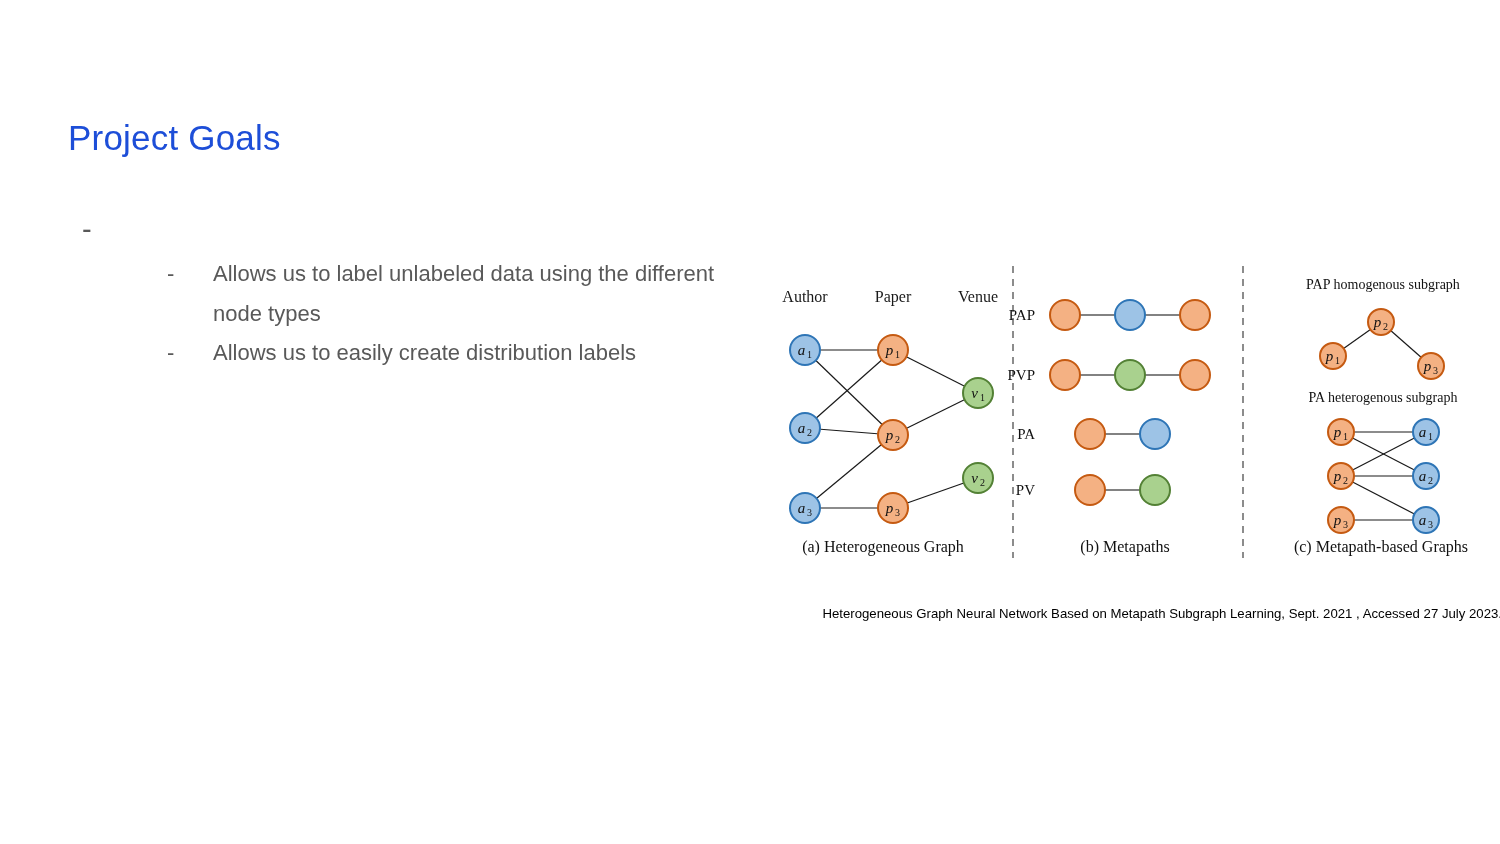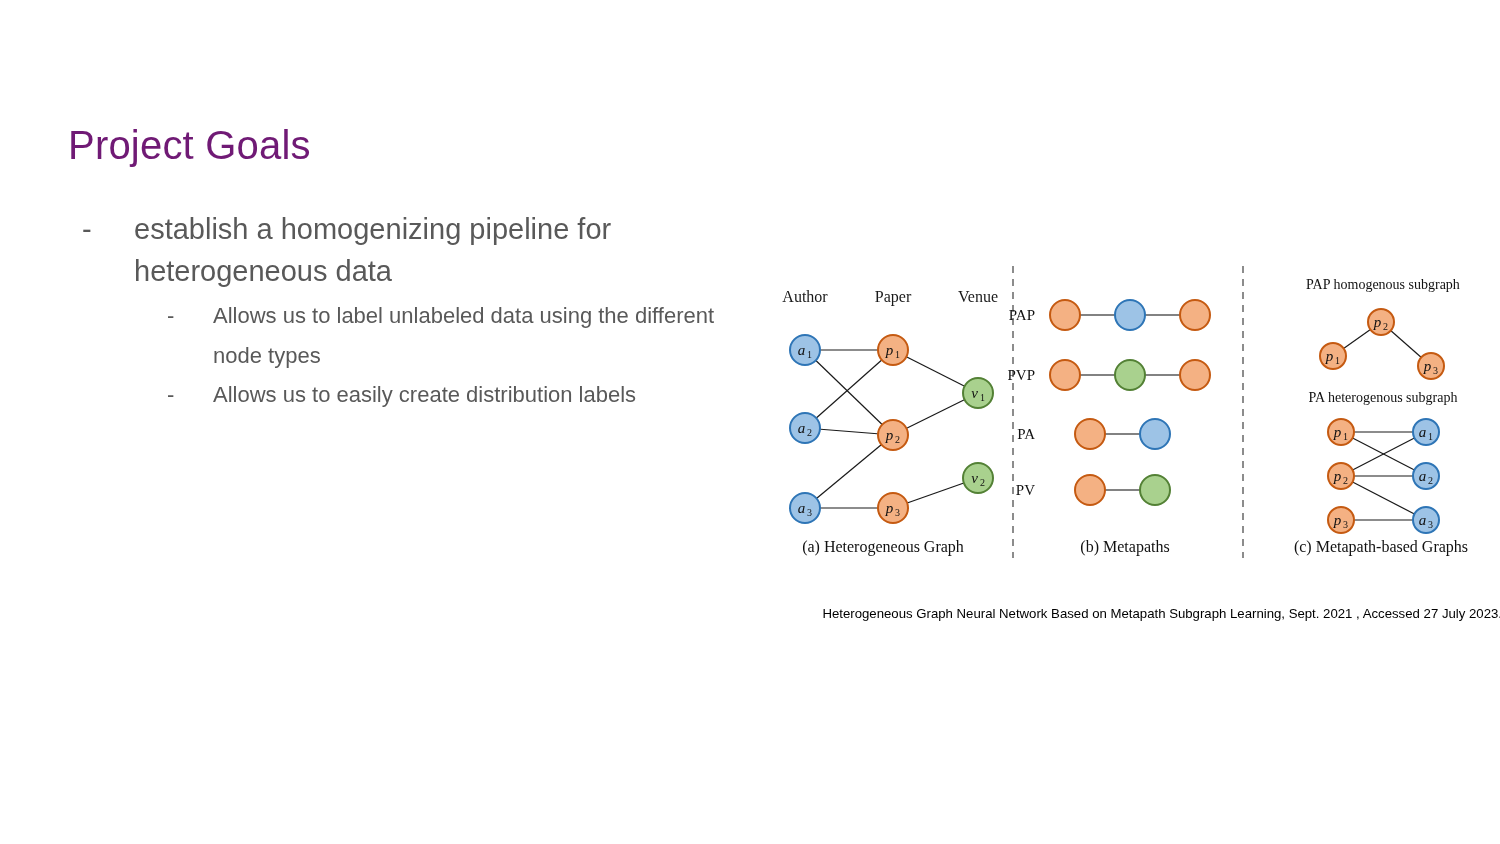--- a/index.html
+++ b/index.html
@@ -14,24 +14,24 @@
     overflow: hidden;
     font-family: "Liberation Sans", sans-serif;
     color: #000000;
   }
 
   
   #slide-title {
     position: absolute;
     left: 68px;
     top: 96px;
-    font-size: 40px;
+    font-size: 35px;
     font-weight: 400;
     letter-spacing: 0.2px;
-    color: #701a75;
+    color: #1d4ed8;
     line-height: 1.1;
     white-space: nowrap;
   }
 
   
   #bullet-list {
     position: absolute;
     left: 82px;
     top: 208px;
     width: 660px;
@@ -148,21 +148,20 @@
 </style>
 </head>
 <body>
 
 <h1 id="slide-title">Project Goals</h1>
 
 <div id="bullet-list">
 
   <div class="bullet-l1">
     <span class="dash">-</span>
-    <span class="btext">establish a homogenizing pipeline for heterogeneous data</span>
   </div>
 
   <div class="sub-list">
     <div class="bullet-l2">
       <span class="dash">-</span>
       <span class="btext">Allows us to label unlabeled data using the different node types</span>
     </div>
     <div class="bullet-l2">
       <span class="dash">-</span>
       <span class="btext">Allows us to easily create distribution labels</span>

